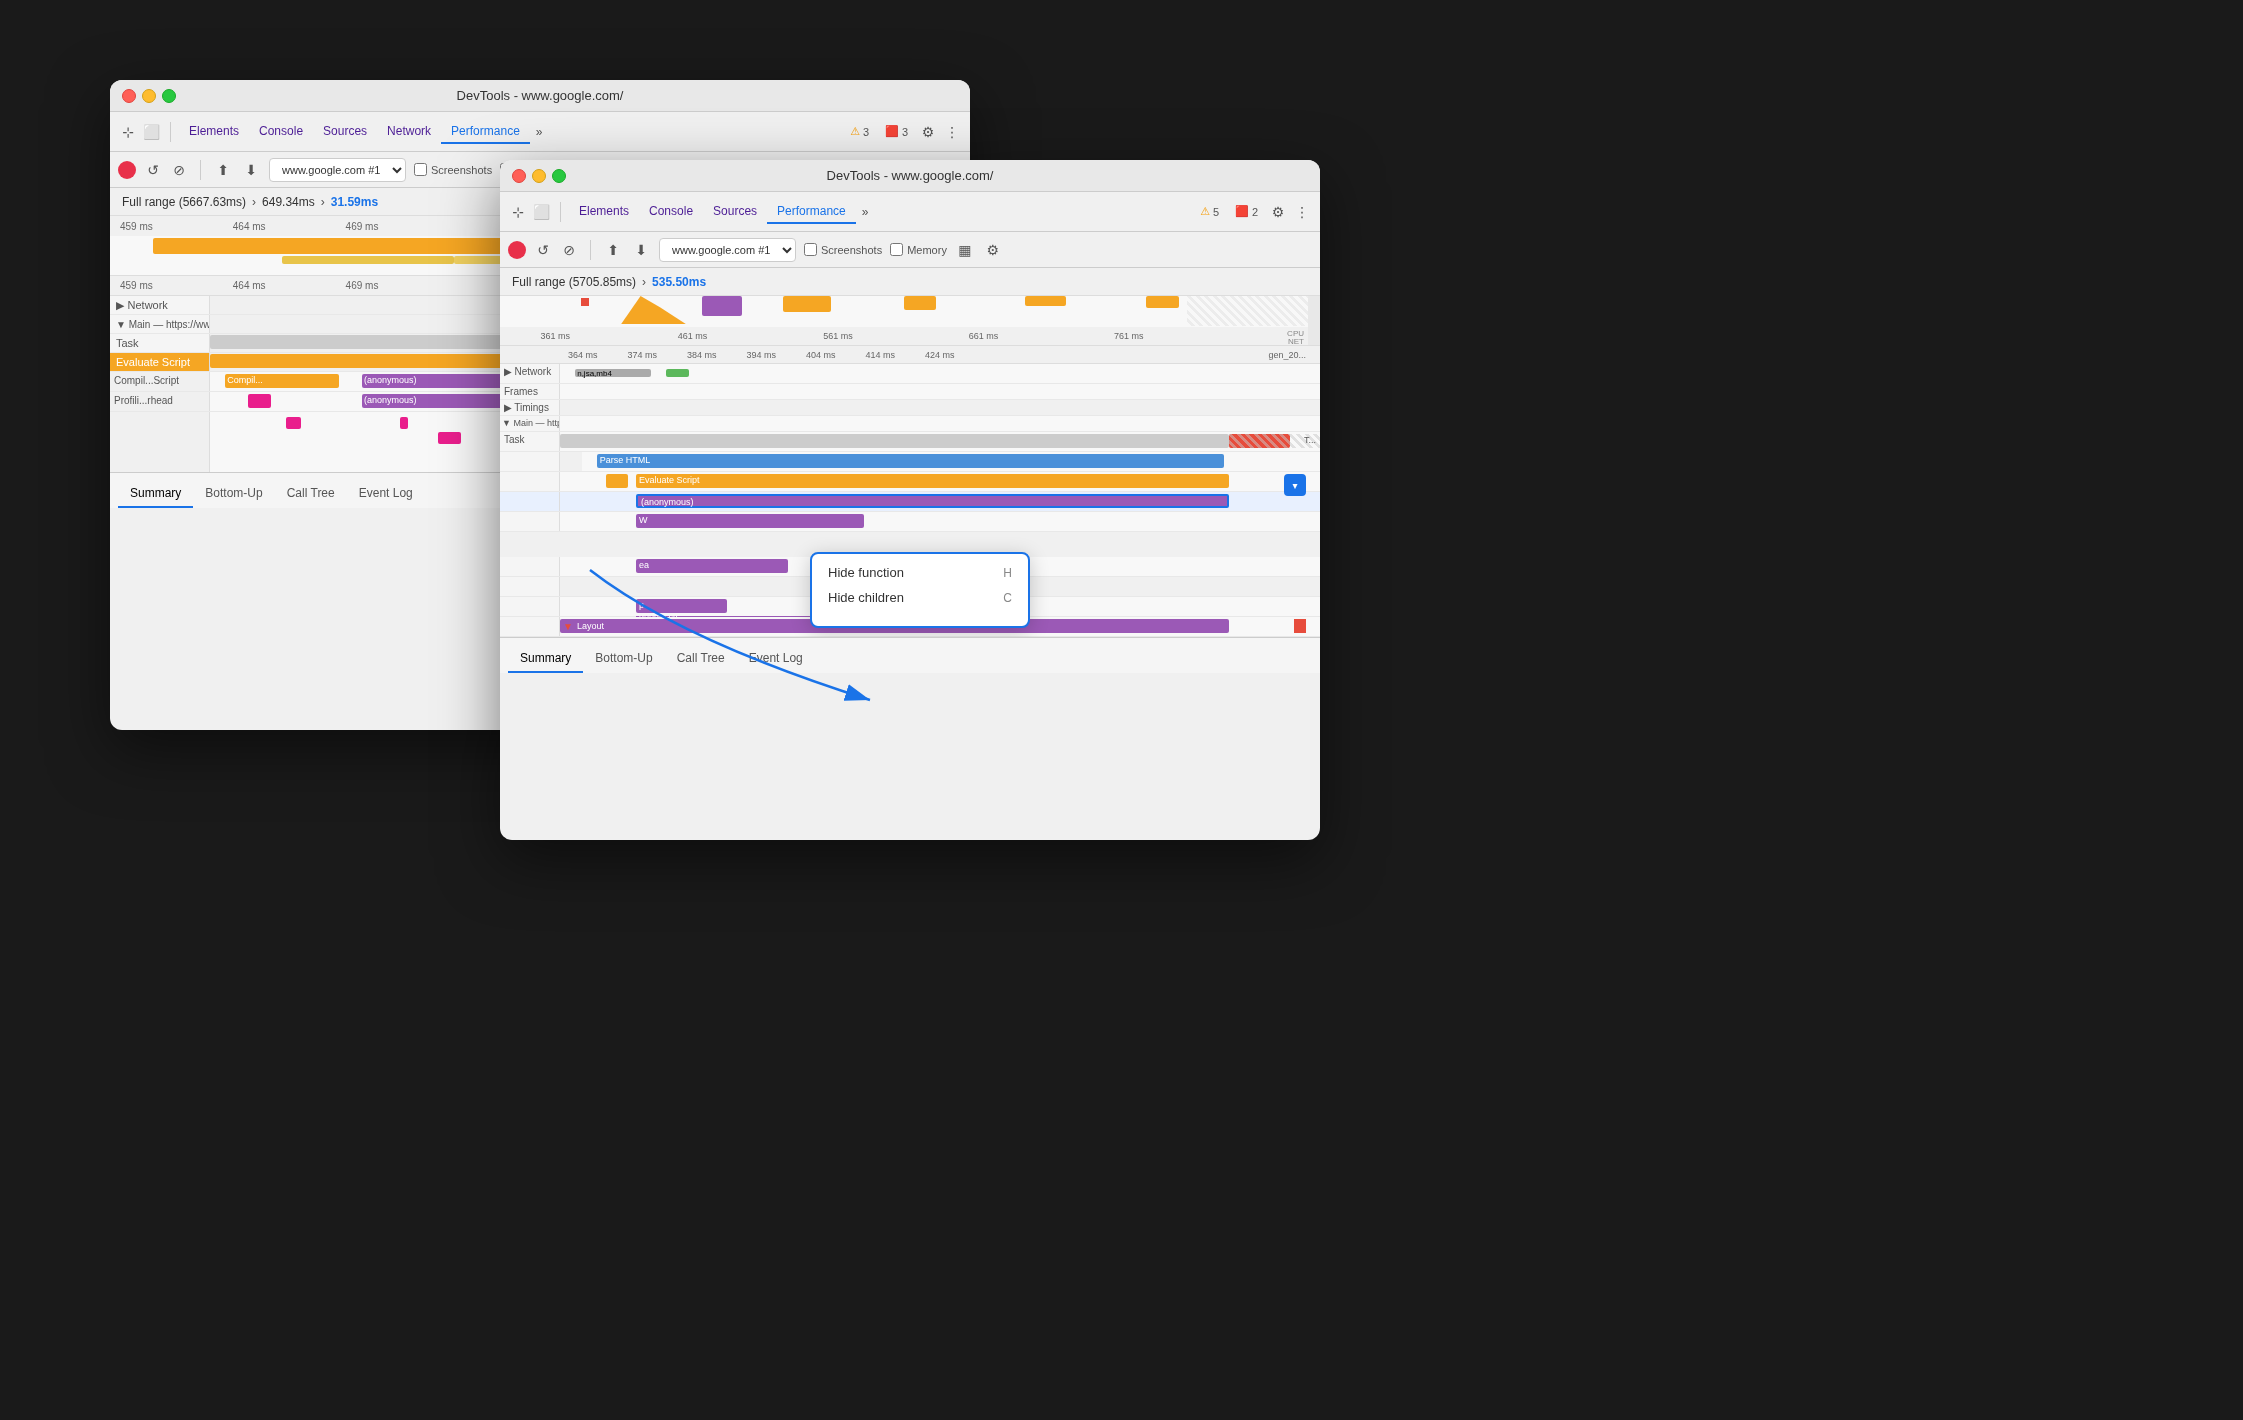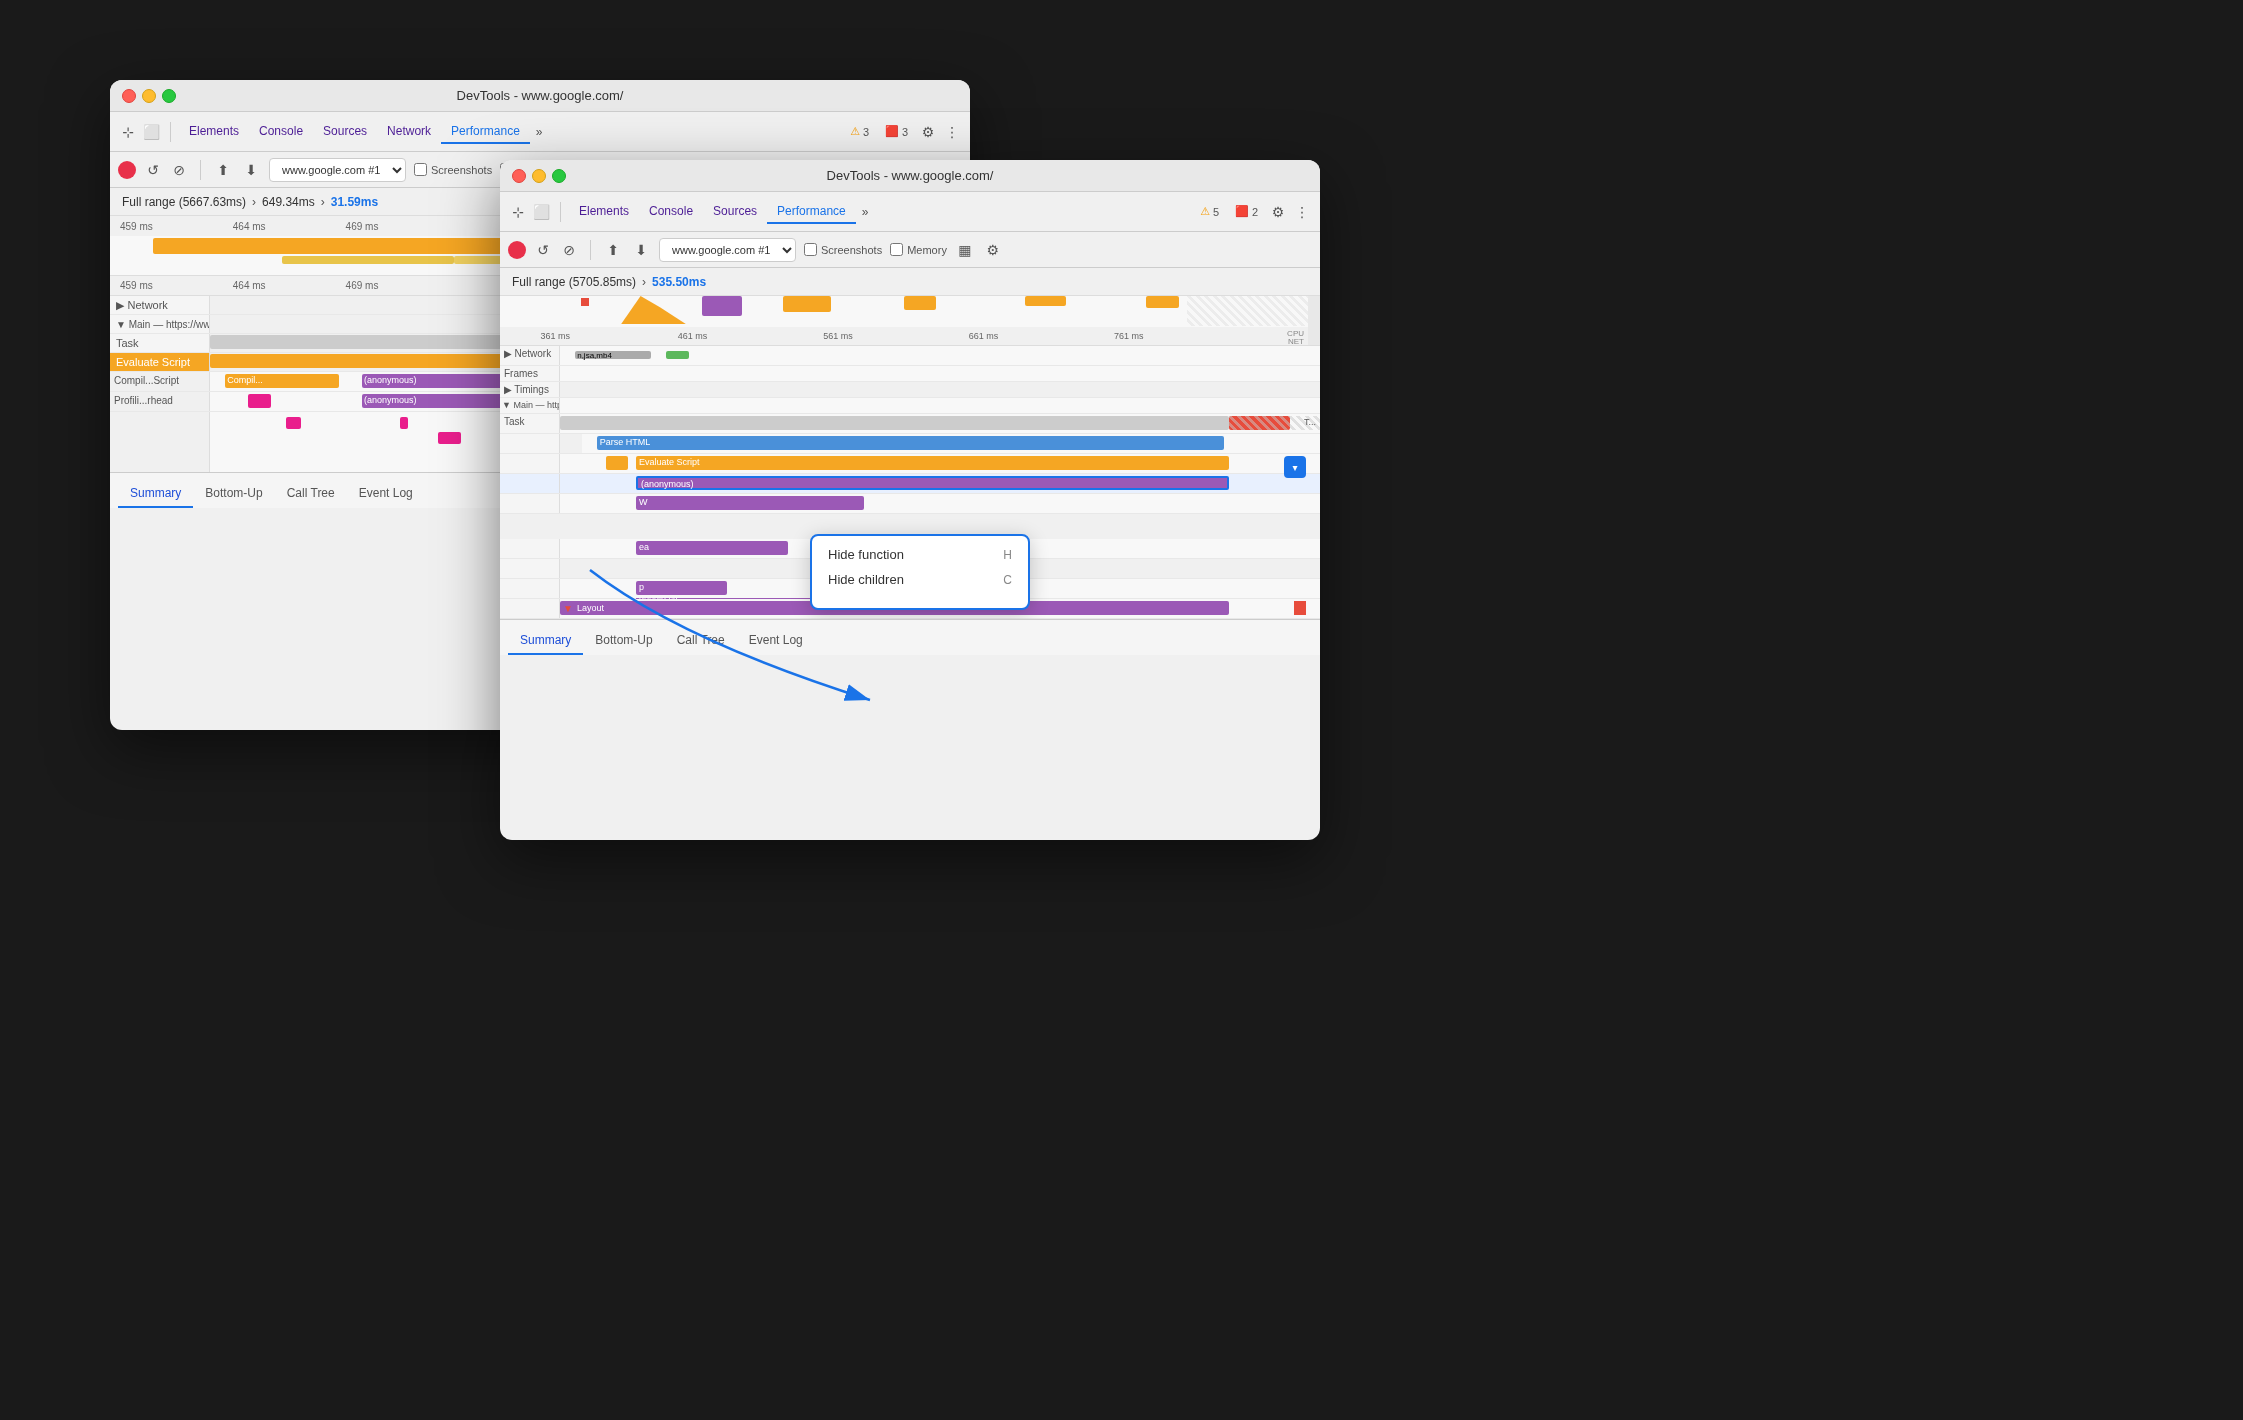--- a/index.html
+++ b/index.html
@@ -248,21 +248,21 @@
 
     .bottom-tab {
       padding: 6px 12px;
       font-size: 12px;
       color: #555;
       cursor: pointer;
       border-bottom: 2px solid transparent;
     }
 
     .bottom-tab.active {
-      color: #1d4ed8;
+      color: #000000;
       border-bottom: 2px solid #1a73e8;
     }
 
     
     .context-menu {
       position: absolute;
       background: white;
       border: 2px solid #1a73e8;
       border-radius: 8px;
       padding: 6px 0;
@@ -567,20 +567,33 @@
         <span style="position:absolute; left:58%;">661 ms</span>
         <span style="position:absolute; left:76%;">761 ms</span>
         <span style="position:absolute; right:4px; top:2px; font-size:8px; color:#888;">CPU</span>
         <span style="position:absolute; right:4px; top:10px; font-size:8px; color:#888;">NET</span>
       </div>
     </div>
 
     <div class="scrollbar-track"></div>
   </div>
 
+  <div style="height:18px; background:#f0f0f0; border-bottom:1px solid #ddd; display:flex; align-items:center; font-size:9px; color:#666; padding:0 4px; position:relative;">
+    <div style="width:60px; border-right:1px solid #ddd; flex-shrink:0;"></div>
+    <div style="flex:1; display:flex; gap:30px; padding-left:4px;">
+      <span>364 ms</span>
+      <span>374 ms</span>
+      <span>384 ms</span>
+      <span>394 ms</span>
+      <span>404 ms</span>
+      <span>414 ms</span>
+      <span>424 ms</span>
+    </div>
+    <div style="position:absolute; right:14px; font-size:9px;">gen_20...</div>
+  </div>
 
   <div style="position:relative; overflow:hidden;">
 
     <div style="display:flex; height:20px; border-bottom:1px solid #e8e8e8;">
       <div style="width:60px; background:#f5f5f5; border-right:1px solid #ddd; font-size:10px; color:#555; padding:2px 4px; flex-shrink:0;">▶ Network</div>
       <div style="flex:1; position:relative; background:#f8f8f8;">
         <div style="position:absolute; left:2%; top:5px; width:10%; height:8px; background:#aaa; border-radius:2px; font-size:8px; padding:0 2px;">n,jsa,mb4</div>
         <div style="position:absolute; left:14%; top:5px; width:3%; height:8px; background:#5cb85c; border-radius:2px;"></div>
       </div>
     </div>

